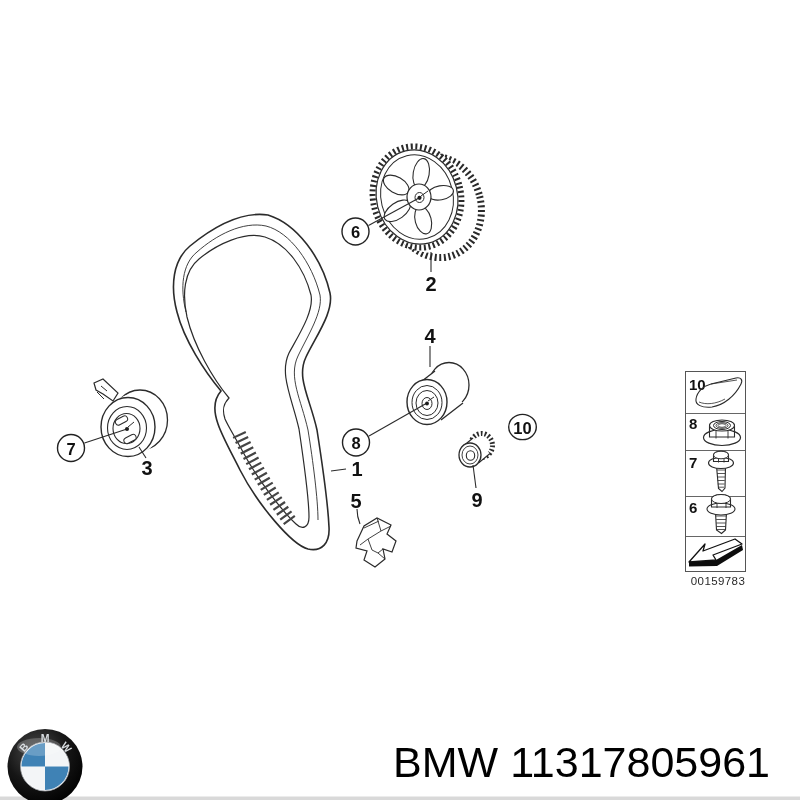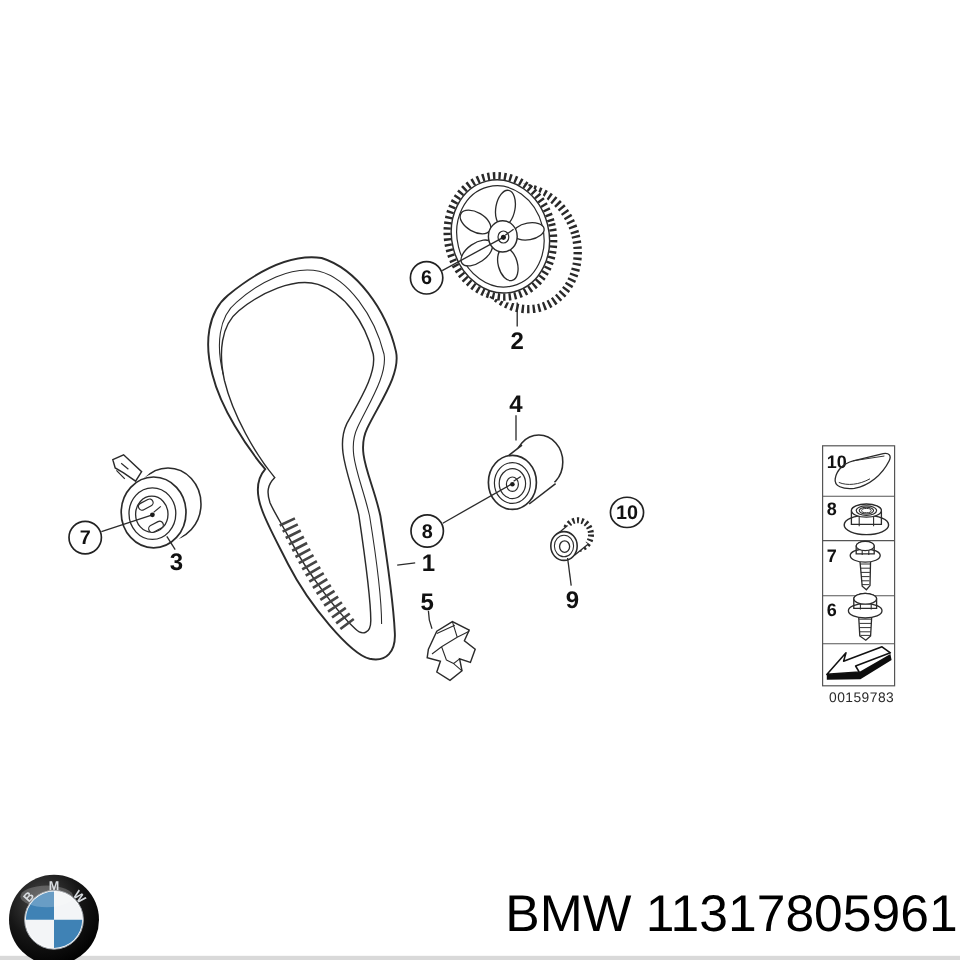--- a/index.html
+++ b/index.html
@@ -7,21 +7,21 @@
     width:800px;height:800px;position:relative;background:#ffffff;
     font-family:"Liberation Sans",sans-serif;overflow:hidden;
   }
   svg{position:absolute;top:0;left:0;}
   .lbl  { font:bold 20px "Liberation Sans",sans-serif; fill:#111; }
   .clbl { font:bold 16.5px "Liberation Sans",sans-serif; fill:#111; }
   .plbl { font:bold 15px "Liberation Sans",sans-serif; fill:#111; }
   .code { font:11.5px "Liberation Sans",sans-serif; fill:#2a2a2a; letter-spacing:.4px; }
   .logo-letter { font:bold 10.5px "Liberation Sans",sans-serif; fill:#d9dde1; }
   .footer-text{
-    position:absolute; top:741px; right:2px;
+    position:absolute; top:741px; right:30px;
     font-family:"Liberation Sans",sans-serif; font-size:43px; line-height:1;
     color:#000; white-space:nowrap;
   }
   .ln   { stroke:#2b2b2b; fill:none; }
 </style>
 </head>
 <body>
 
 <svg width="800" height="800" viewBox="0 0 800 800">
 

